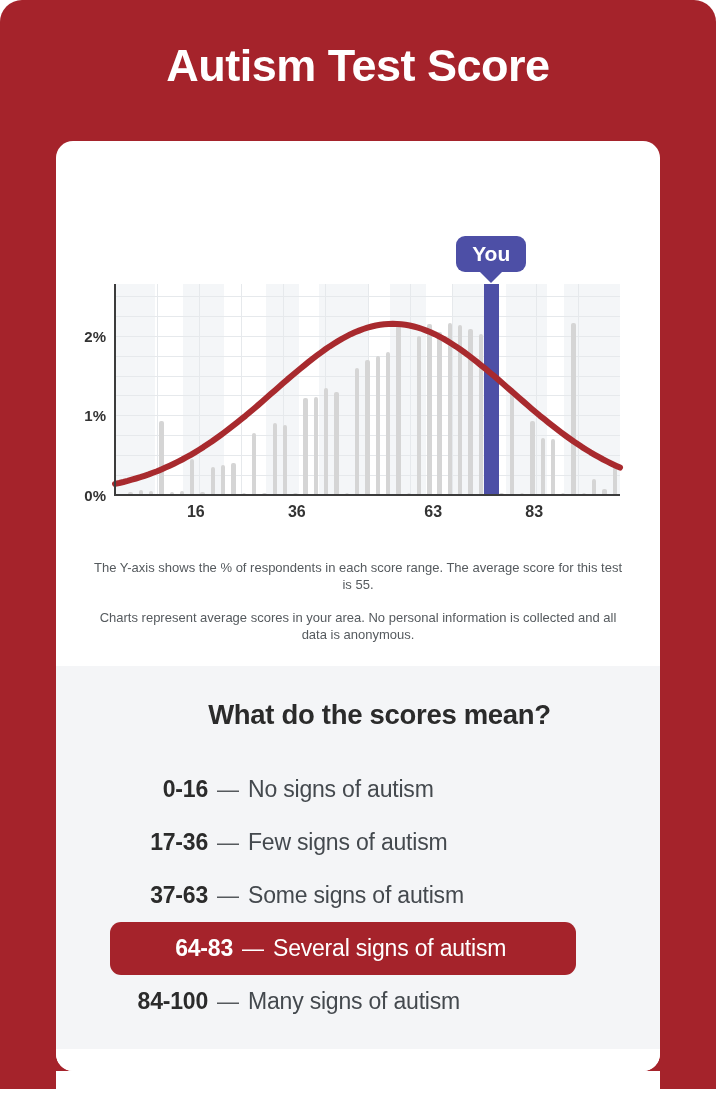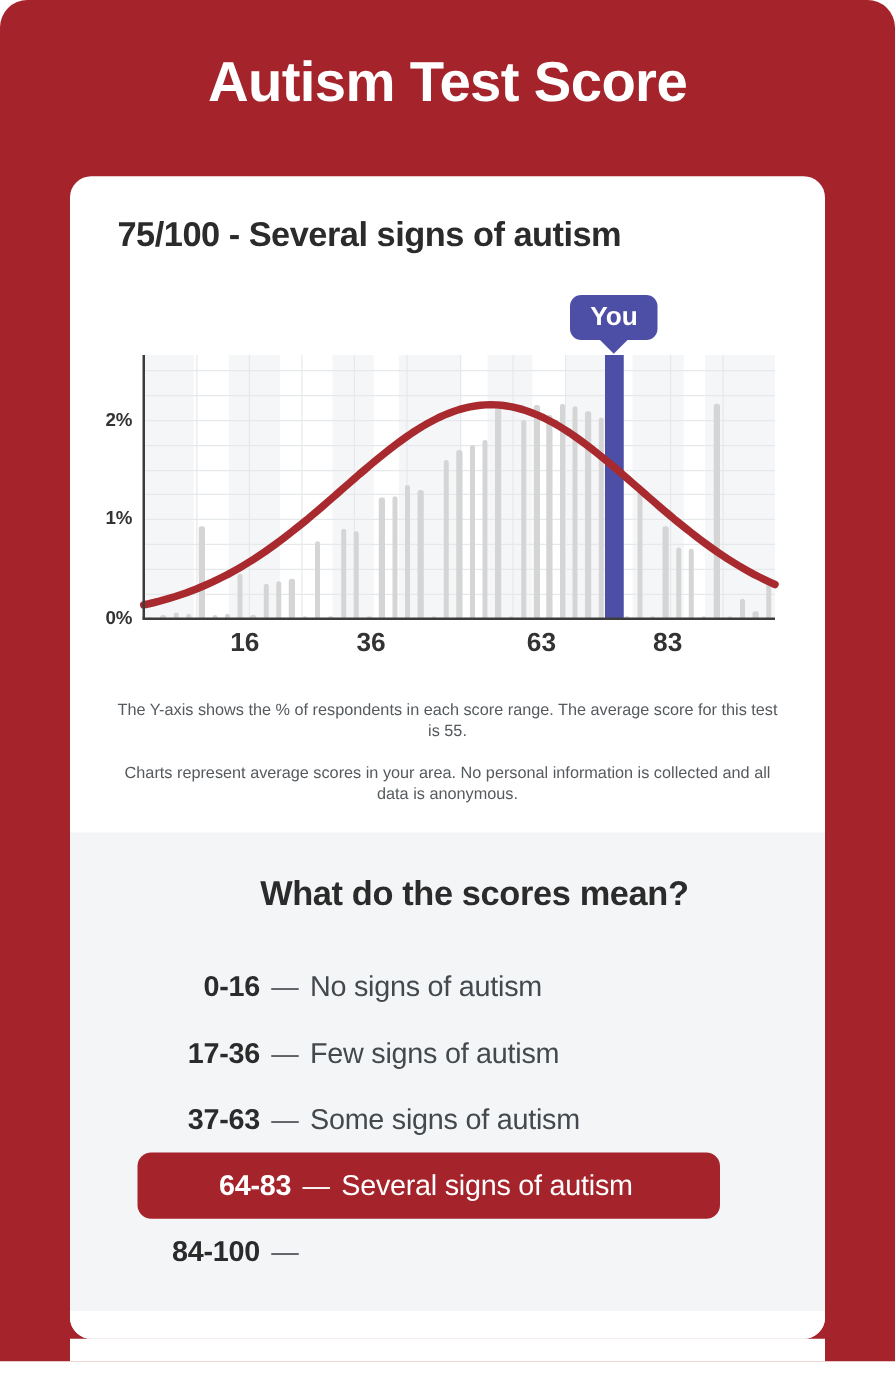--- a/index.html
+++ b/index.html
@@ -125,21 +125,21 @@
     font-size: 15px;
     font-weight: bold;
     color: #333333;
     transform: translateY(-50%);
     white-space: nowrap;
   }
   .xlab {
     position: absolute;
     top: 100%;
     margin-top: 8px;
-    font-size: 21px;
+    font-size: 16px;
     font-weight: bold;
     color: #333333;
     transform: translateX(-50%);
     white-space: nowrap;
   }
 
   
   .you-badge {
     position: absolute;
     background: #4D4FA6;
@@ -261,21 +261,20 @@
 </style>
 </head>
 <body>
 
 <div id="app">
 
   <h1 class="page-title">Autism Test Score</h1>
 
   <div class="card">
 
-    <div class="card-title">75/100 - Several signs of autism</div>
 
     <div class="chart-wrap">
       <div class="chart-inner" id="chart-inner">
           <div class="plot" style="left: 59px; top: 63px; width: 505px; height: 211px;">
             <div class="plot-bg"></div>
             <div class="vband" style="left: 40.4px; width: 27.775px;"></div>
             <div class="vband" style="left: 108.575px; width: 42.925px;"></div>
             <div class="vband" style="left: 184.325px; width: 19.19px;"></div>
             <div class="vband" style="left: 252.5px; width: 22.725px;"></div>
             <div class="vband" style="left: 310.575px; width: 27.775px;"></div>
@@ -390,20 +389,21 @@
             <span class="desc">Some signs of autism</span>
           </div>
           <div class="row highlight">
             <span class="range">64-83</span>
             <span class="dash">—</span>
             <span class="desc">Several signs of autism</span>
           </div>
           <div class="row">
             <span class="range">84-100</span>
             <span class="dash">—</span>
+            <span class="desc">Many signs of autism</span>
           </div>
         </div>
     </div>
 
     <div class="bottom-area"></div>
   </div>
 
   <div class="bottom-partial">
     <div class="bottom-partial-box"></div>
   </div>

